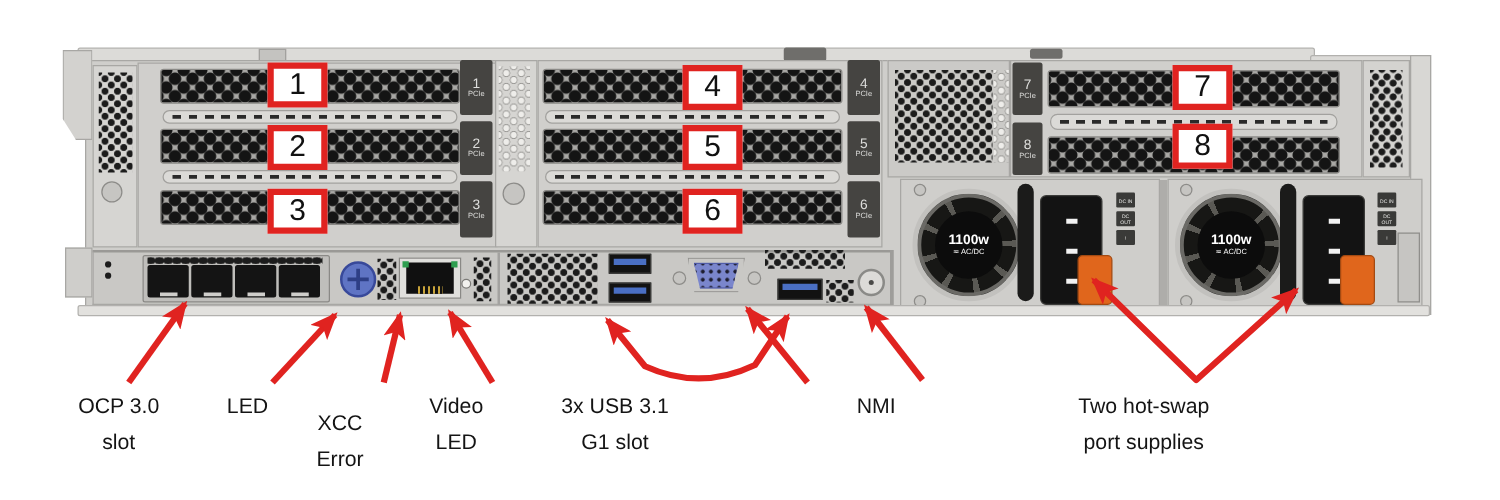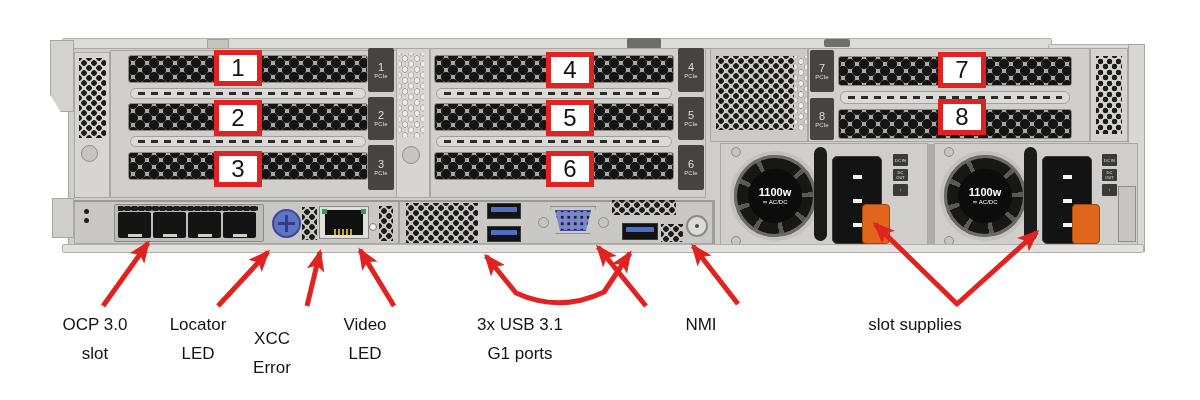--- a/index.html
+++ b/index.html
@@ -268,35 +268,35 @@
       <path d="M738,304 L693,246" marker-end="url(#ah)"></path>
       <path d="M875,224 L957,304 L1037,232" marker-start="url(#ah)" marker-end="url(#ah)"></path>
     </g>
   </svg>
 
   <div class="callout" style="left:95px;top:310px;">
     <div>OCP 3.0</div>
     <div>slot</div>
   </div>
   <div class="callout" style="left:198px;top:310px;">
-    <div>Locator</div>
     <div>LED</div>
   </div>
   <div class="callout" style="left:272px;top:310px;margin-top:14px;">
     <div>XCC</div>
     <div>Error</div>
   </div>
   <div class="callout" style="left:365px;top:310px;">
     <div>Video</div>
     <div>LED</div>
   </div>
-  <div class="callout" style="left:520px;top:310px;">
+  <div class="callout" style="left:492px;top:310px;">
     <div>3x USB 3.1</div>
-    <div>G1 ports</div>
+    <div>G1 slot</div>
   </div>
   <div class="callout" style="left:701px;top:310px;">
     <div>NMI</div>
   </div>
   <div class="callout" style="left:915px;top:310px;">
-    <div>slot supplies</div>
+    <div>Two hot-swap</div>
+    <div>port supplies</div>
   </div>
 
 </div>
 
 </body></html>

